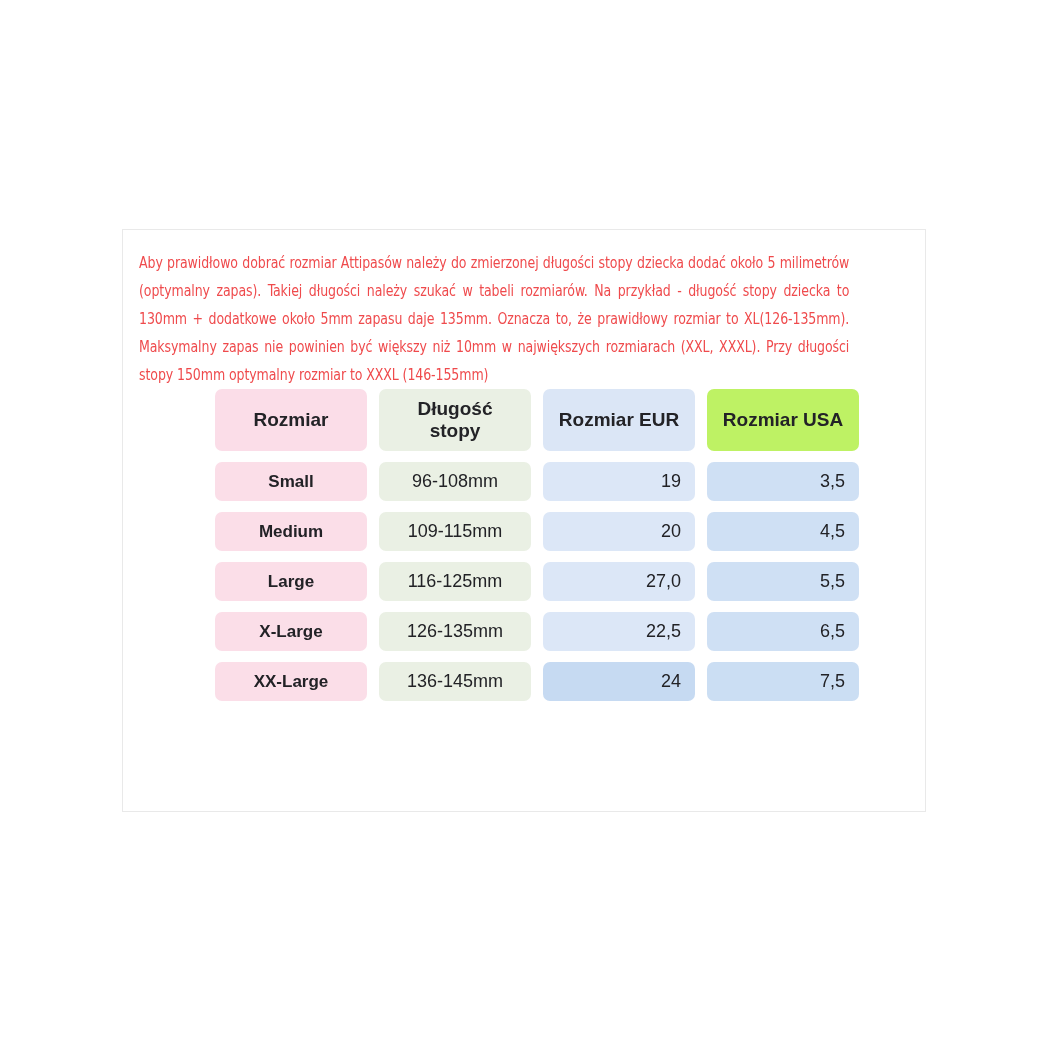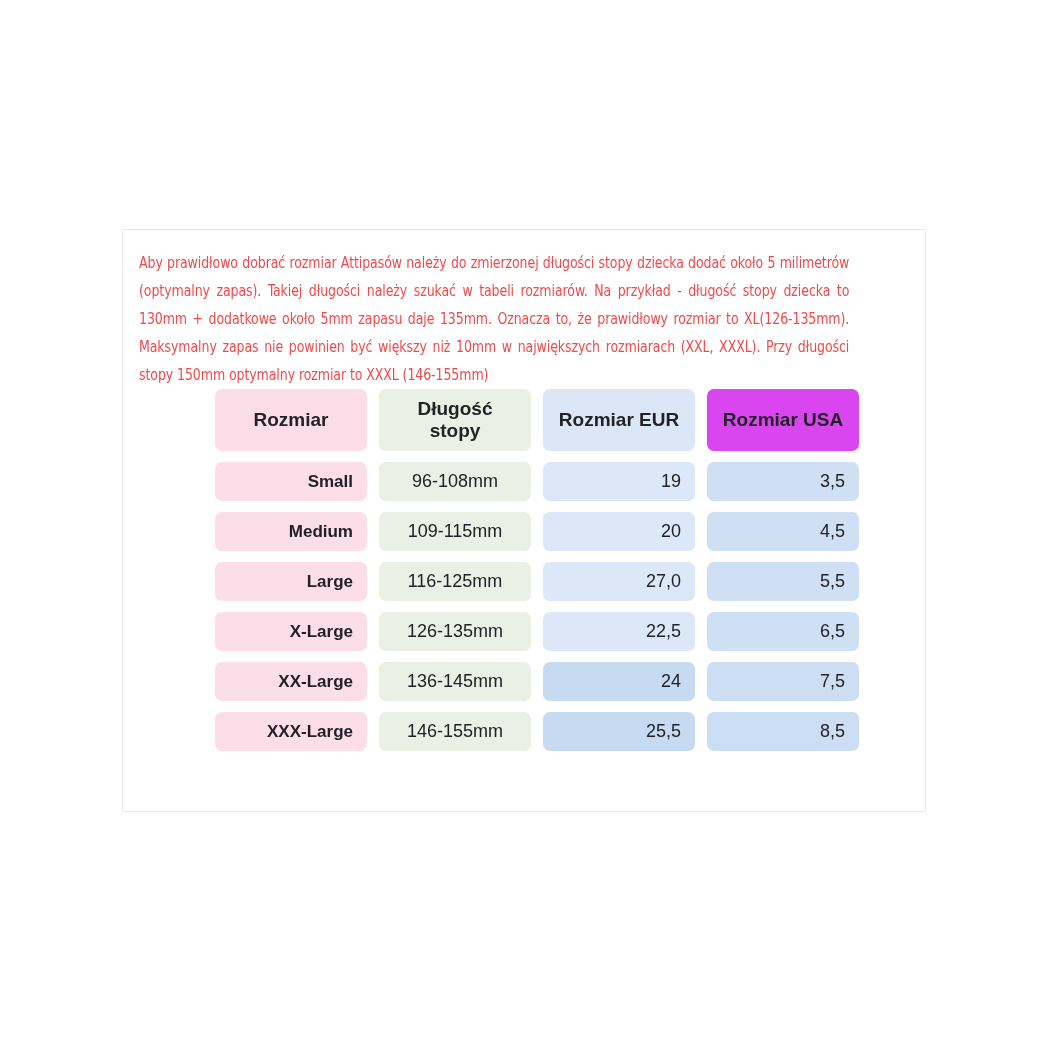--- a/index.html
+++ b/index.html
@@ -85,27 +85,27 @@
   
   .size-table thead th {
     font-weight: bold;
     font-size: 19px;
     text-align: center;
     color: #232327;
   }
   th.h-size { background: #fbdde8; }
   th.h-len  { background: #eaf0e4; }
   th.h-eur  { background: #dbe6f6; }
-  th.h-usa  { background: #d946ef; }
+  th.h-usa  { background: #bef264; }
 
   
   td.c-size {
     background: #fbdee8;
     font-weight: bold;
-    text-align: right;
+    text-align: center;
     font-size: 17px;
   }
   td.c-len {
     background: #eaf0e4;
     text-align: center;
     font-size: 18px;
   }
   td.c-eur {
     background: #dce7f7;
     text-align: right;
@@ -171,23 +171,17 @@
           <td class="c-len">126-135mm</td>
           <td class="c-eur">22,5</td>
           <td class="c-usa">6,5</td>
         </tr>
         <tr class="row-strong">
           <td class="c-size">XX-Large</td>
           <td class="c-len">136-145mm</td>
           <td class="c-eur">24</td>
           <td class="c-usa">7,5</td>
         </tr>
-        <tr class="row-strong">
-          <td class="c-size">XXX-Large</td>
-          <td class="c-len">146-155mm</td>
-          <td class="c-eur">25,5</td>
-          <td class="c-usa">8,5</td>
-        </tr>
       </tbody>
     </table>
 
   </div>
 </div>
 
 </body></html>

